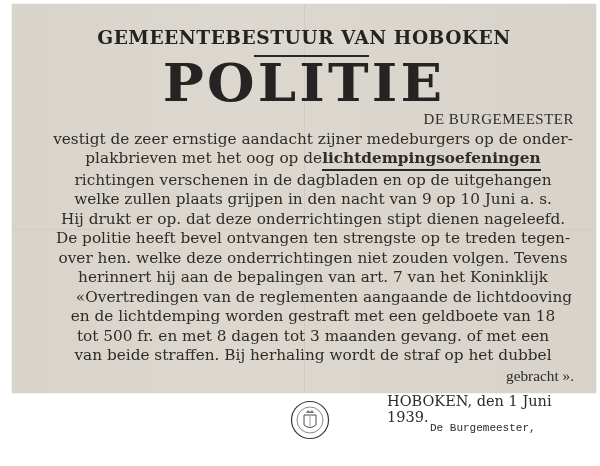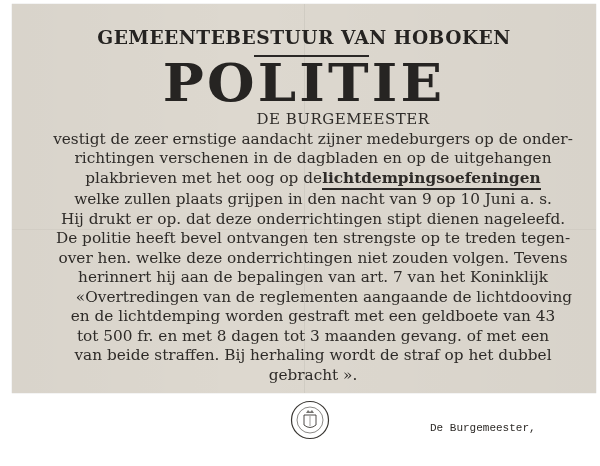--- a/index.html
+++ b/index.html
@@ -27,21 +27,21 @@
     position: absolute; left: 0; width: 100%; top: 53px; text-align: center;
     font-family: "DejaVu Serif", serif; font-weight: bold; color: #262422;
     font-size: 52px; letter-spacing: 3px; line-height: 1;
     transform: scaleX(1.05); transform-origin: center;
   }
   .body-text {
     position: absolute; left: 40px; top: 106px; width: 522px;
     font-family: "DejaVu Serif", serif; color: #2e2b28; font-size: 15.3px; line-height: 19.5px;
   }
   .line { white-space: nowrap; display: flex; justify-content: center; }
-  .line.left { justify-content: center; }
+  .line.left { justify-content: flex-end; font-family: Liberation Serif, serif; }
   .burg { padding-left: 60px; letter-spacing: 0.5px; font-size: 15px; }
   .hl { font-weight: bold; border-bottom: 2px solid #2a2826; padding-bottom: 0px; }
   .quote-indent { padding-left: 22px; }
   .place-date {
     position: absolute; left: 375px; top: 389px;
     font-family: "DejaVu Serif", serif; color: #2e2b28; font-size: 14.5px;
   }
   .sig-role {
     position: absolute; left: 418px; top: 418px;
     font-family: Liberation Mono, monospace; color: #2e2b28; font-size: 11px;
@@ -66,60 +66,61 @@
   <div class="title">POLITIE</div>
 
   <div class="body-text">
     <div class="line left burg">
         <span>DE BURGEMEESTER</span>
       </div>
     <div class="line">
         <span>vestigt de zeer ernstige aandacht zijner medeburgers op de onder-</span>
       </div>
     <div class="line">
-        <span>richtingen verschenen in de dagbladen en op de uitgehangen</span>
-      </div>
-    <div class="line">
       <span>plakbrieven met het oog op de</span>
       <span class="hl">lichtdempingsoefeningen</span>
     </div>
+    <div class="line">
+        <span>richtingen verschenen in de dagbladen en op de uitgehangen</span>
+      </div>
     <div class="line">
         <span>welke zullen plaats grijpen in den nacht van 9 op 10 Juni a. s.</span>
       </div>
     <div class="line">
         <span>Hij drukt er op. dat deze onderrichtingen stipt dienen nageleefd.</span>
       </div>
     <div class="line">
         <span>De politie heeft bevel ontvangen ten strengste op te treden tegen-</span>
       </div>
     <div class="line">
         <span>over hen. welke deze onderrichtingen niet zouden volgen. Tevens</span>
       </div>
     <div class="line">
         <span>herinnert hij aan de bepalingen van art. 7 van het Koninklijk</span>
       </div>
     <div class="line quote-indent">
         <span>«Overtredingen van de reglementen aangaande de lichtdooving</span>
       </div>
     <div class="line">
-        <span>en de lichtdemping worden gestraft met een geldboete van 43</span>
+        <span>en de lichtdemping worden gestraft met een geldboete van 18</span>
       </div>
     <div class="line">
         <span>tot 500 fr. en met 8 dagen tot 3 maanden gevang. of met een</span>
       </div>
     <div class="line">
         <span>van beide straffen. Bij herhaling wordt de straf op het dubbel</span>
       </div>
     <div class="line left">
         <span>gebracht ».</span>
       </div>
   </div>
 
   <svg class="seal" viewBox="0 0 40 40">
     <circle cx="20" cy="20" r="18.5" fill="none" stroke="#3a3733" stroke-width="1.2"></circle>
     <circle cx="20" cy="20" r="13" fill="none" stroke="#3a3733" stroke-width="0.6"></circle>
     <path d="M14 15 h12 v10 q-6 5 -12 0 z" fill="none" stroke="#3a3733" stroke-width="0.9"></path>
     <path d="M16 13 l2 -3 l2 2 l2 -2 l2 3 z" fill="#3a3733" opacity="0.7"></path>
     <line x1="20" y1="16" x2="20" y2="26" stroke="#3a3733" stroke-width="0.5"></line>
   </svg>
 
+  <div class="place-date">HOBOKEN, den 1 Juni 1939.</div>
   <div class="sig-role">De Burgemeester,</div>
 </div>
 
 </body></html>

